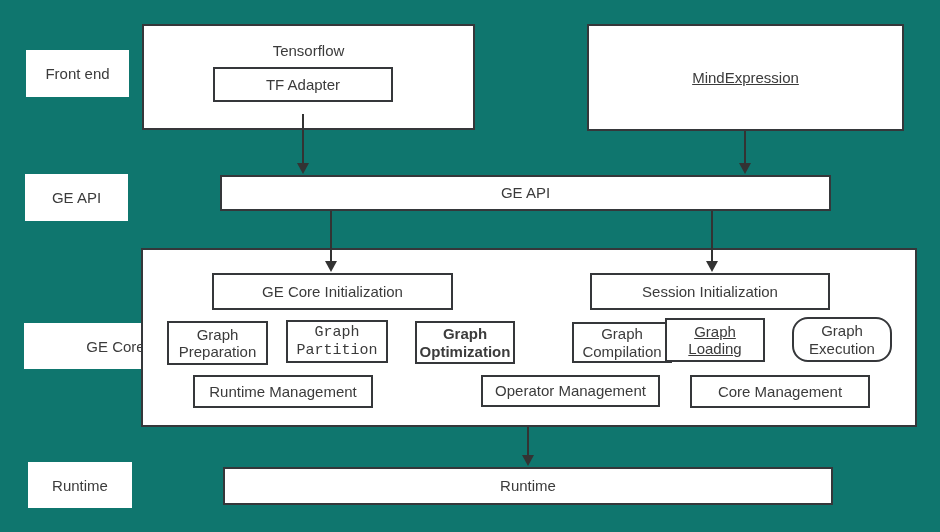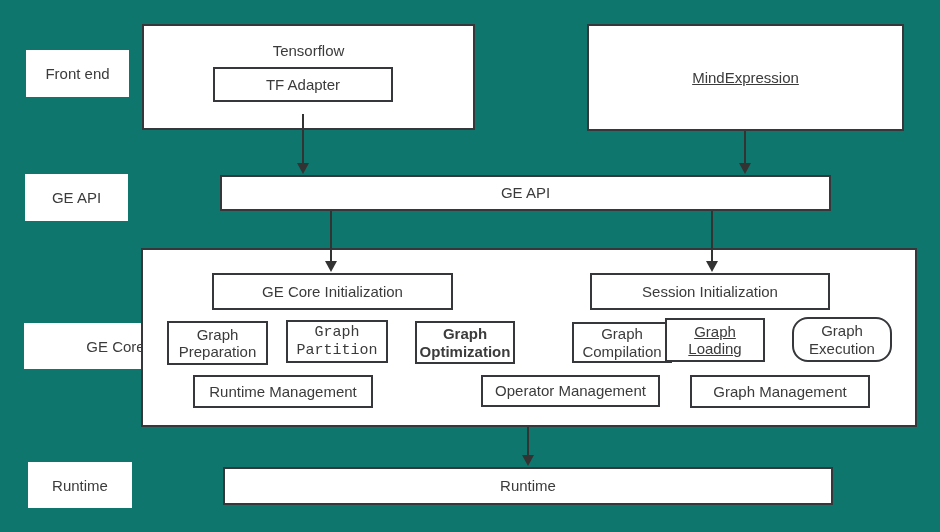--- a/index.html
+++ b/index.html
@@ -78,21 +78,21 @@
     <span class="lbl">Graph Execution</span>
   </div>
 
   <div class="box" style="left:193px;top:375px;width:180px;height:33px;z-index:2;">
     <span class="lbl">Runtime Management</span>
   </div>
   <div class="box" style="left:449px;top:375px;width:179px;height:32px;z-index:2;margin-left:32px;">
     <span class="lbl">Operator Management</span>
   </div>
   <div class="box" style="left:690px;top:375px;width:180px;height:33px;z-index:2;">
-    <span class="lbl">Graph Management</span>
+    <span class="lbl">Core Management</span>
   </div>
 
   <div class="box" style="left:223px;top:467px;width:610px;height:38px;">
     <span class="lbl">Runtime</span>
   </div>
 
   <div class="arrow" style="left:302px;top:114px;height:49px;"></div>
   <div class="arrow" style="left:744px;top:131px;height:32px;"></div>
   <div class="arrow" style="left:330px;top:211px;height:50px;"></div>
   <div class="arrow" style="left:711px;top:211px;height:50px;"></div>

